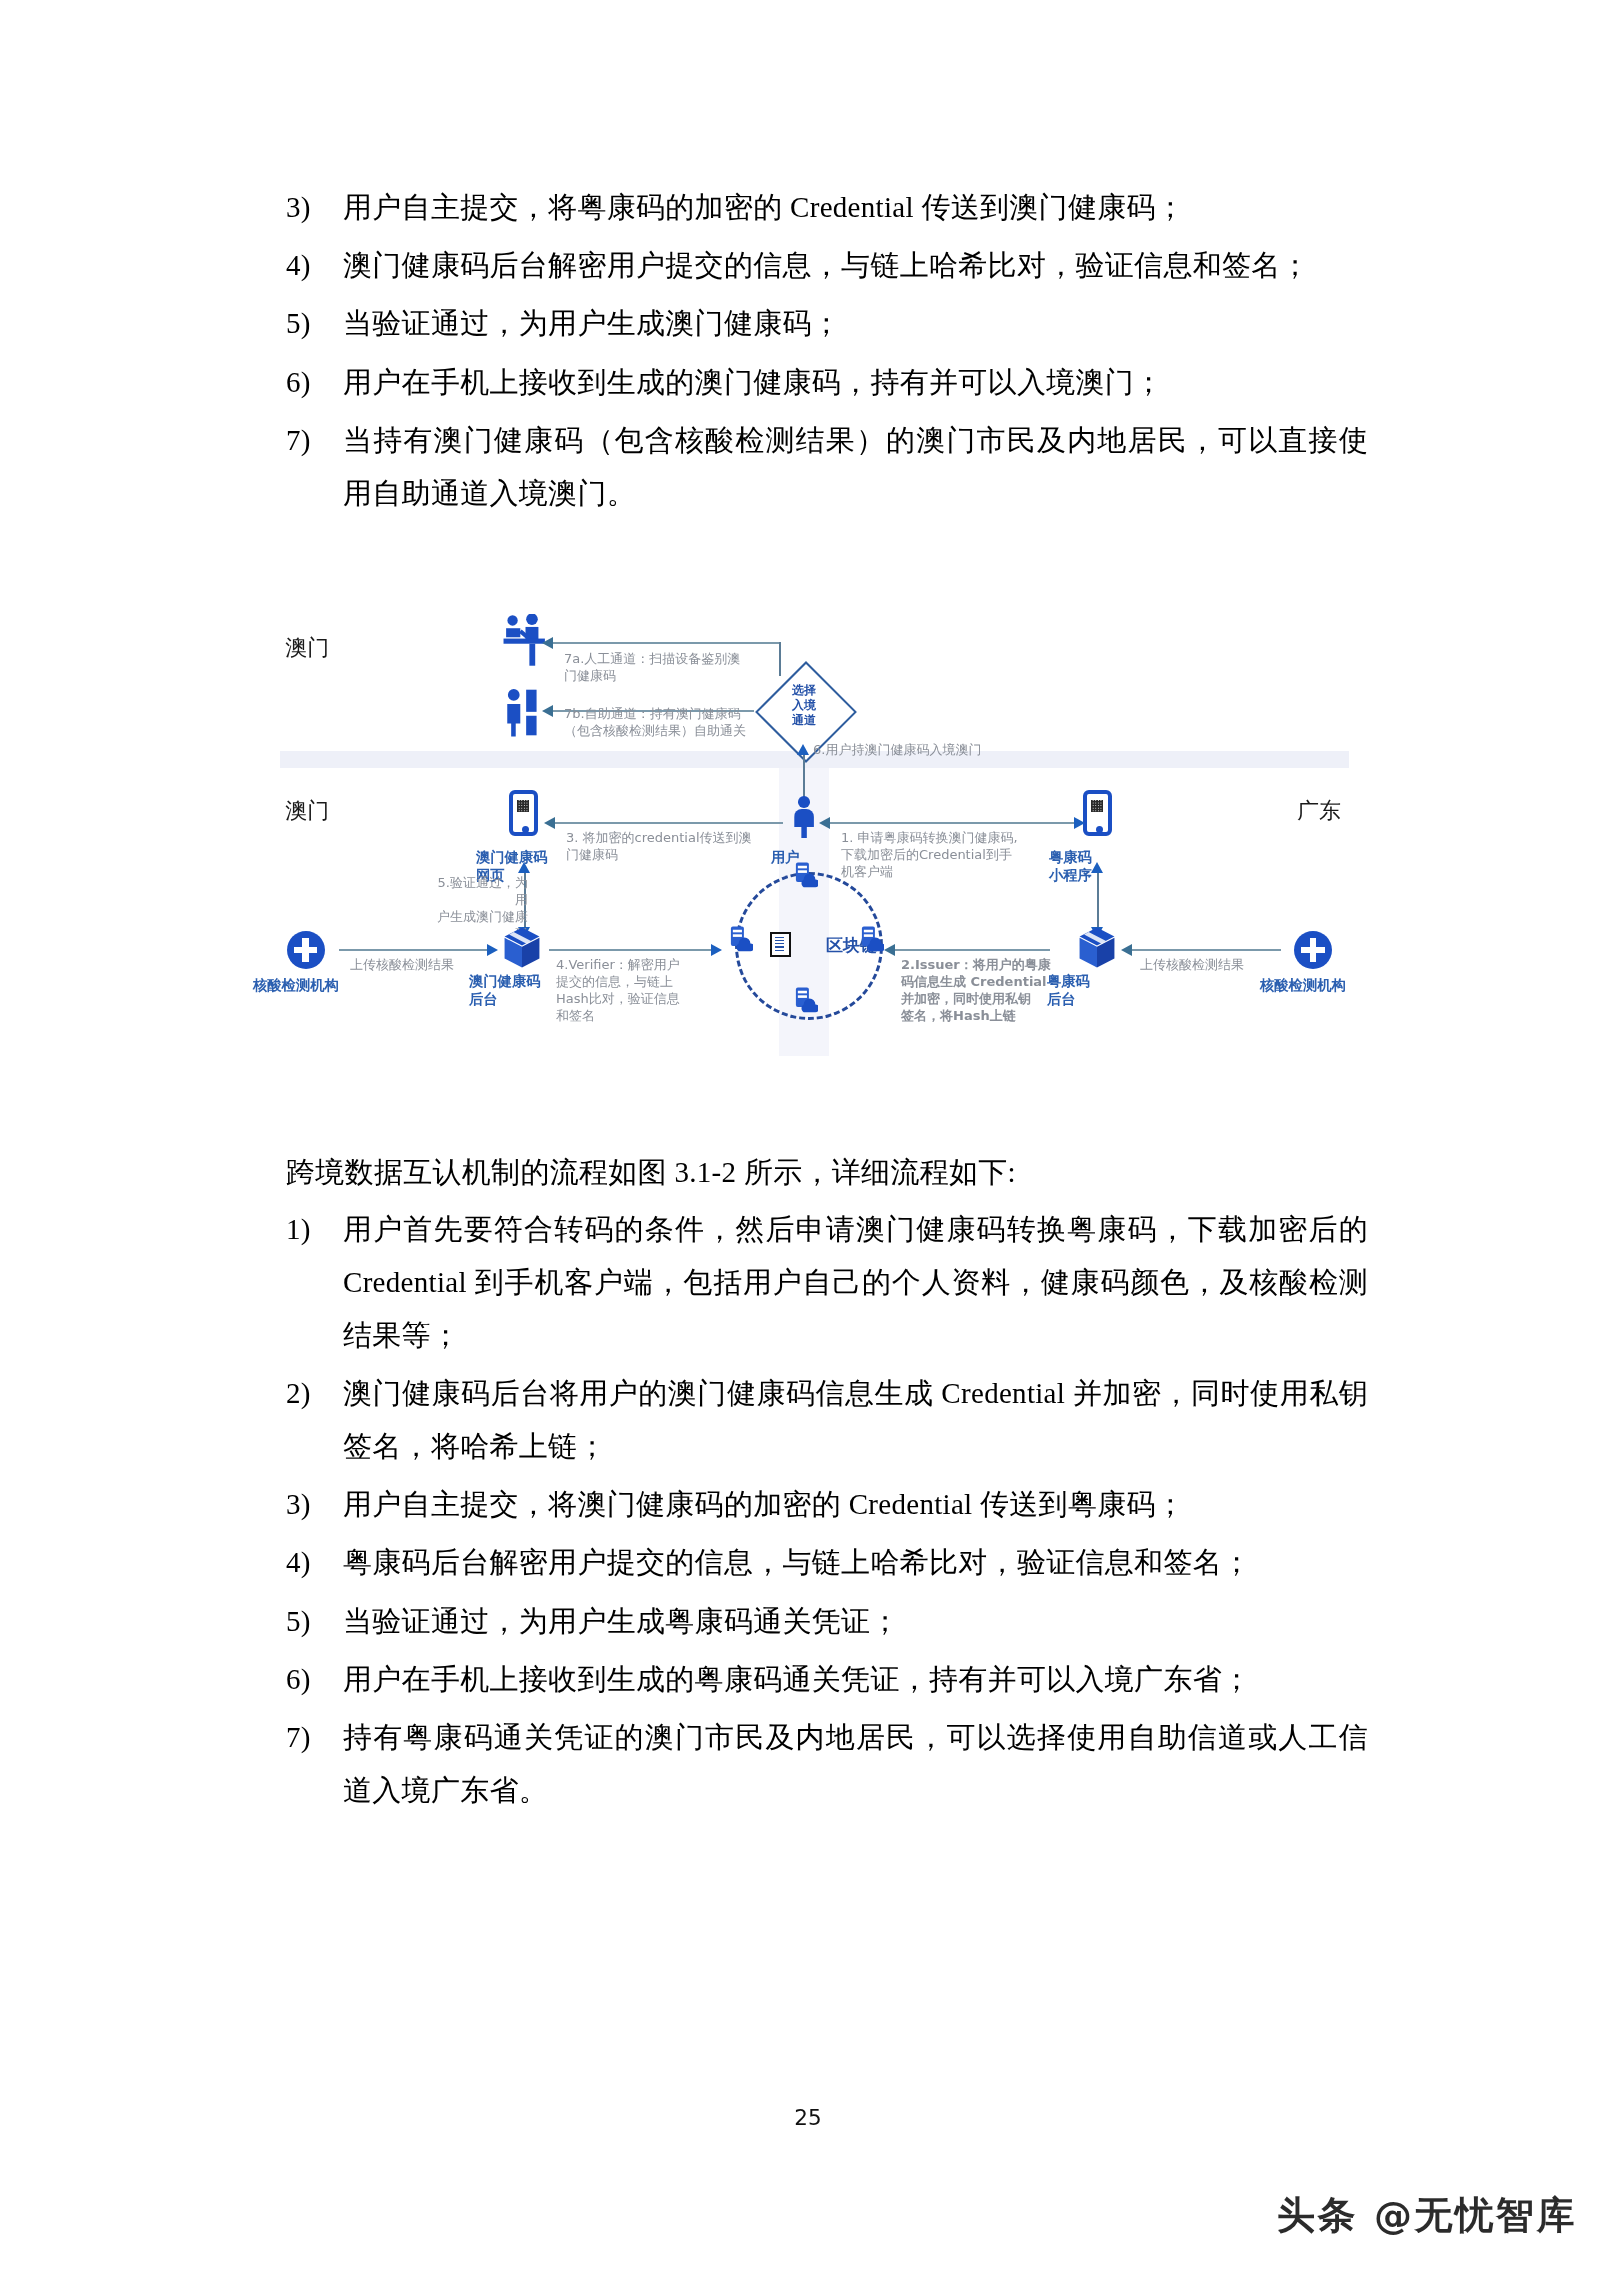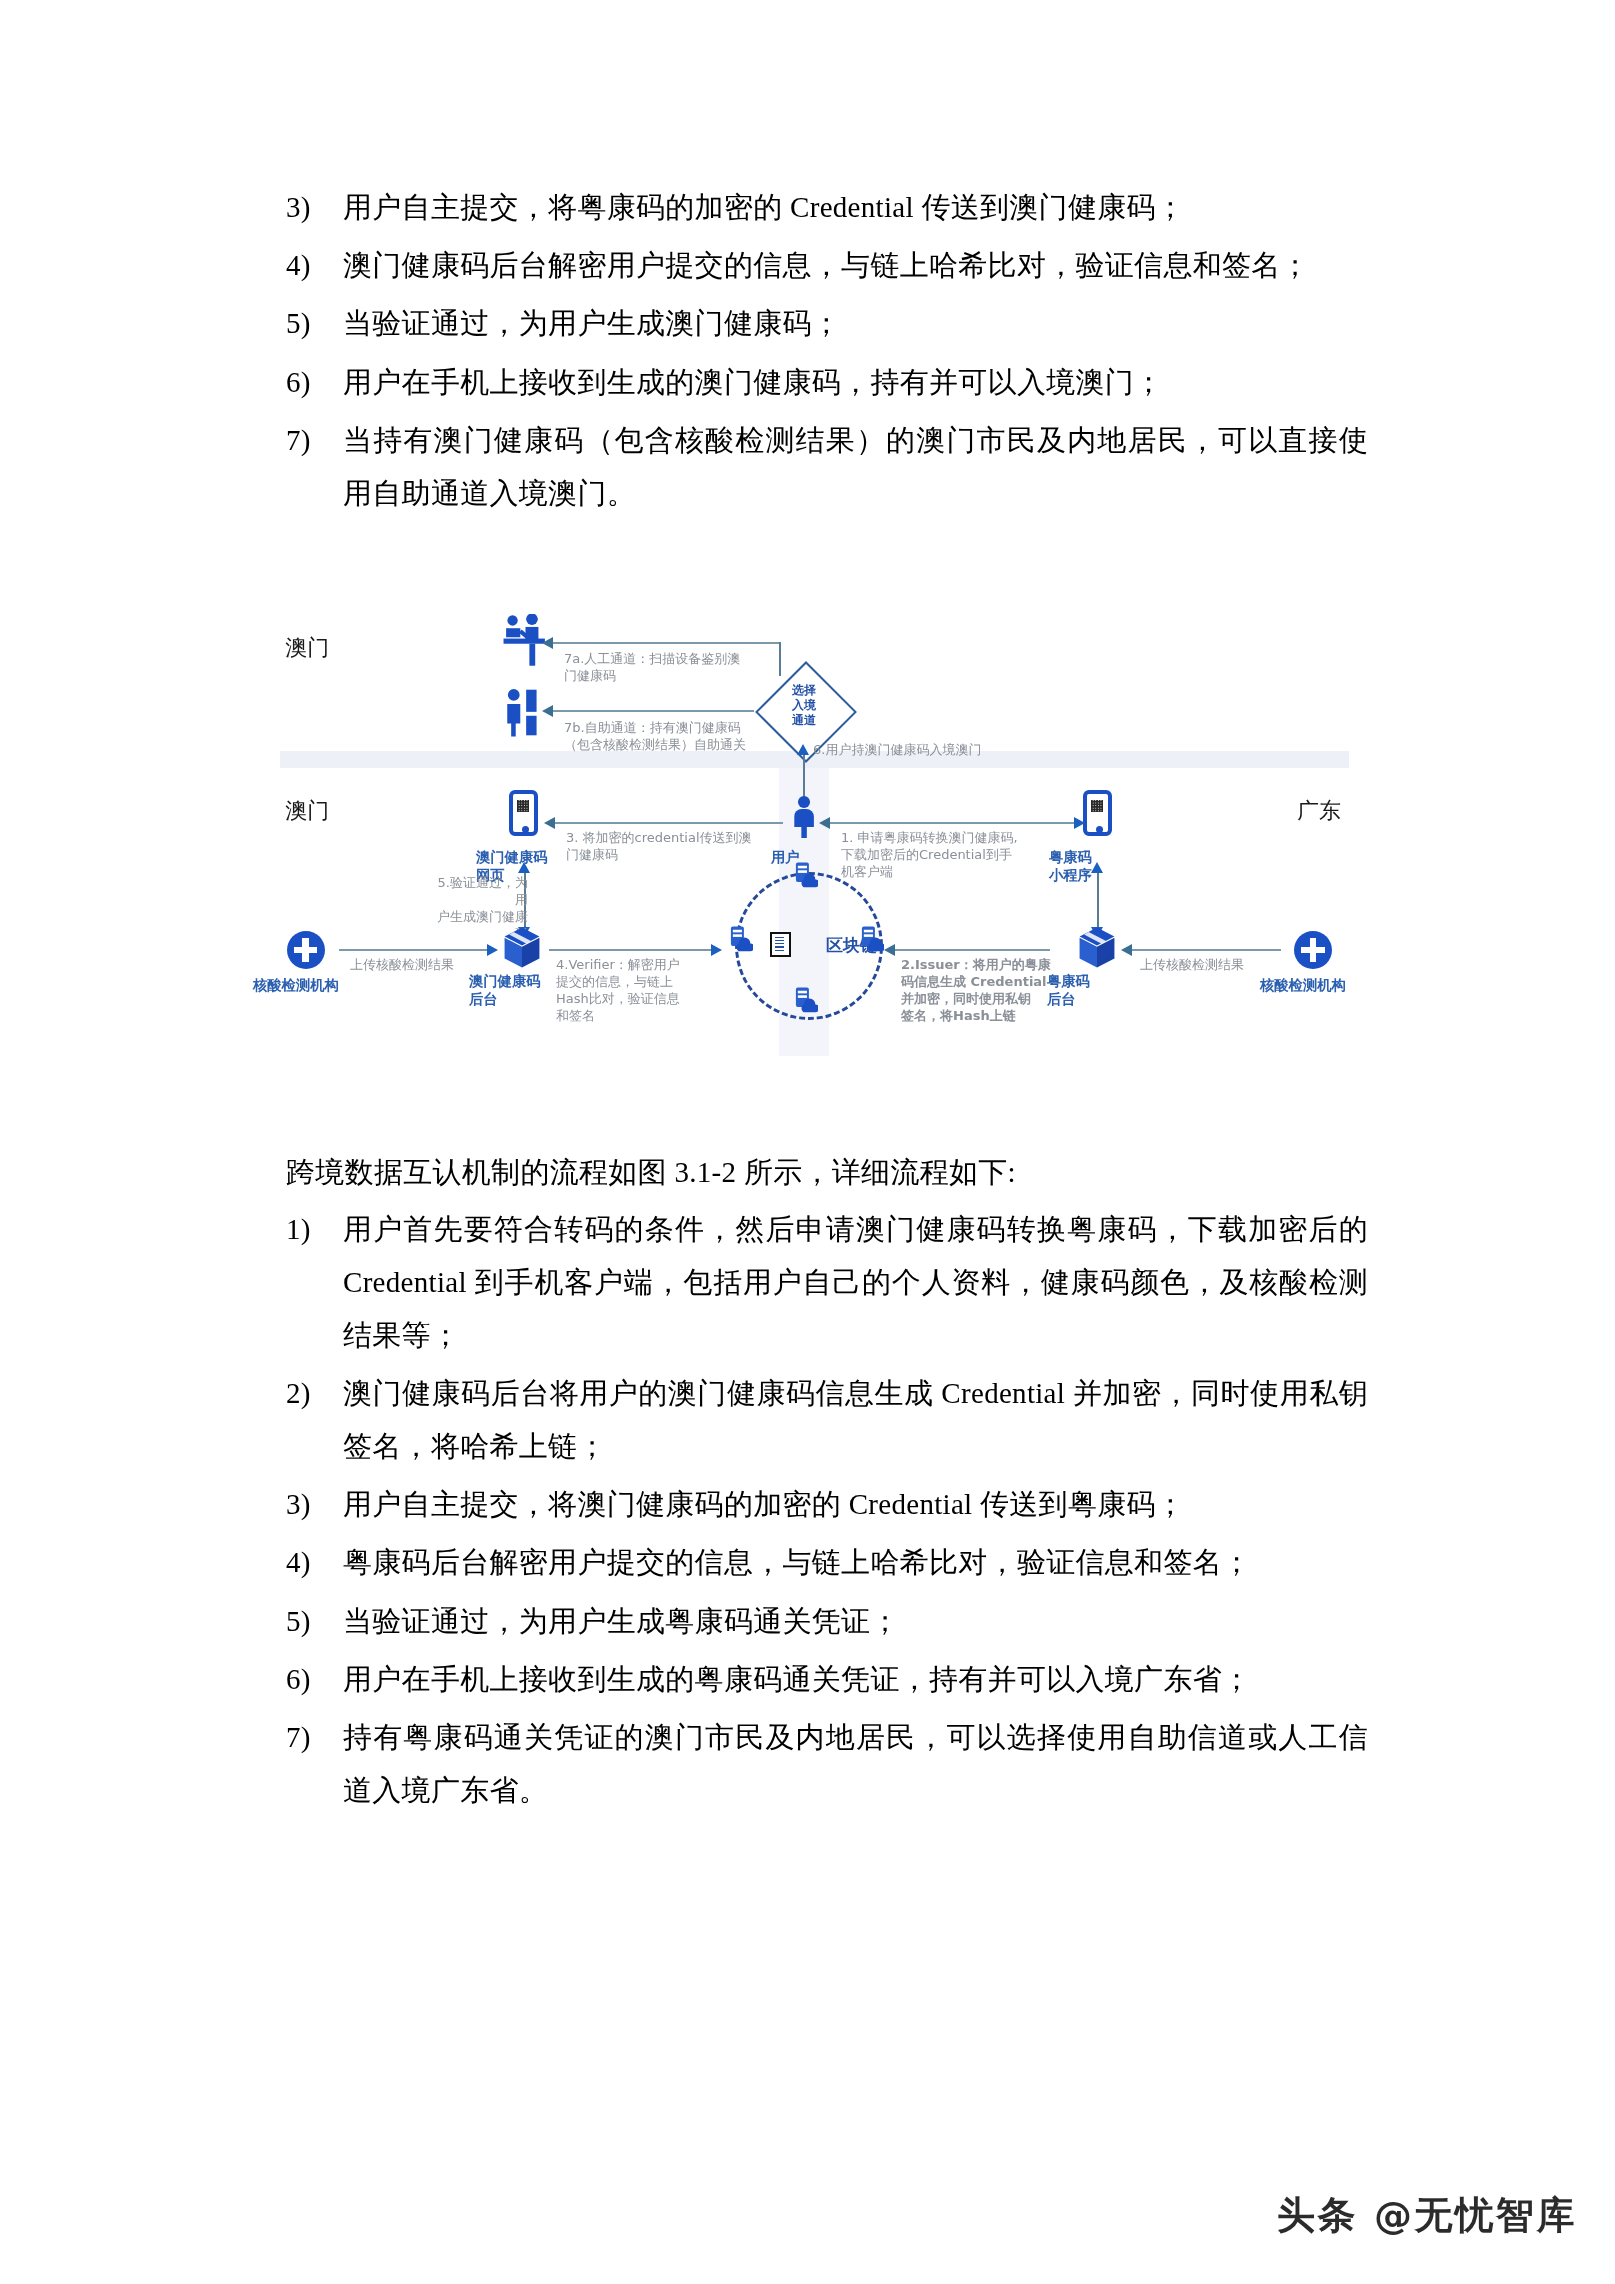--- a/index.html
+++ b/index.html
@@ -211,21 +211,21 @@
         <rect x="34" y="44" width="16" height="30" fill="#1b4fc4"></rect>
       </svg>
     </div>
 
     <div class="arrow-h ah-left" style="left:272px;top:42px;width:227px;"></div>
     <div class="arrow-h ah-left" style="left:272px;top:110px;width:202px;"></div>
     <div class="arrow-v" style="left:499px;top:42px;height:34px;"></div>
 
     <div class="edge-label" style="left:284px;top:50px;width:196px;">7a.人工通道：扫描设备鉴别澳
 门健康码</div>
-    <div class="edge-label" style="left:284px;top:119px;width:209px;">7b.自助通道：持有澳门健康码
+    <div class="edge-label" style="left:284px;top:105px;width:209px;">7b.自助通道：持有澳门健康码
 （包含核酸检测结果）自助通关</div>
 
     <div class="diamond" style="left:490px;top:76px;"></div>
     <div class="diamond-txt" style="left:490px;top:83px;">选择
 入境
 通道</div>
 
     <div class="arrow-v av-up" style="left:523px;top:154px;height:52px;"></div>
     <div class="edge-label" style="left:533px;top:141px;width:261px;">6.用户持澳门健康码入境澳门</div>
 
@@ -382,16 +382,17 @@
           <span class="num">6)</span>
           <span class="txt">用户在手机上接收到生成的粤康码通关凭证，持有并可以入境广东省；</span>
         </div>
         <div class="li">
           <span class="num">7)</span>
           <span class="txt">持有粤康码通关凭证的澳门市民及内地居民，可以选择使用自助信道或人工信道入境广东省。</span>
         </div>
       </div>
   </div>
 
+  <div class="footer-num">25</div>
   <div class="watermark">头条 @无忧智库</div>
 
 </div>
 
 
 </body></html>

